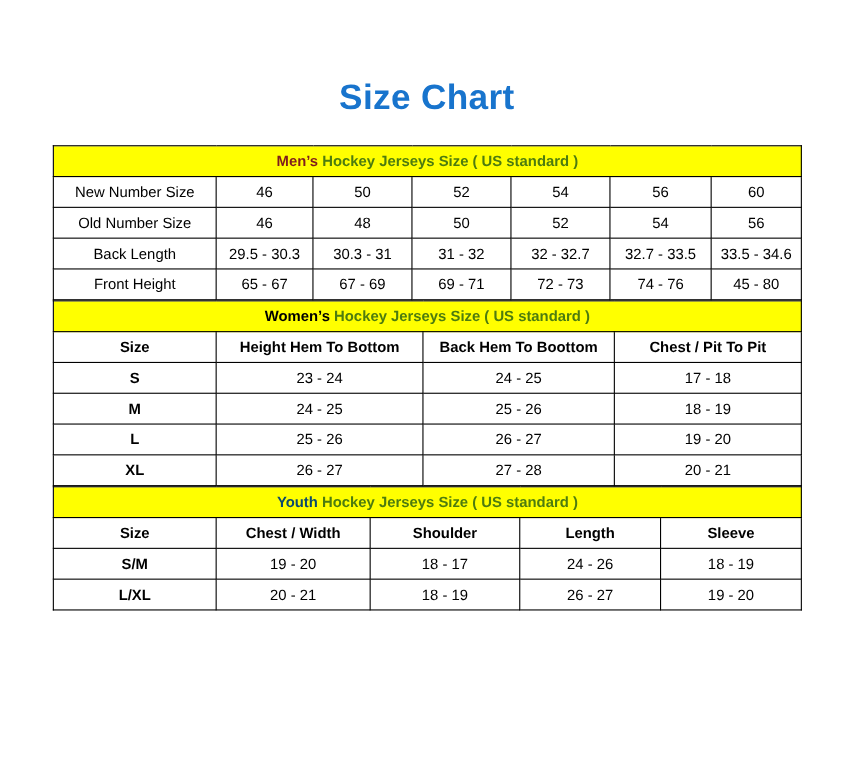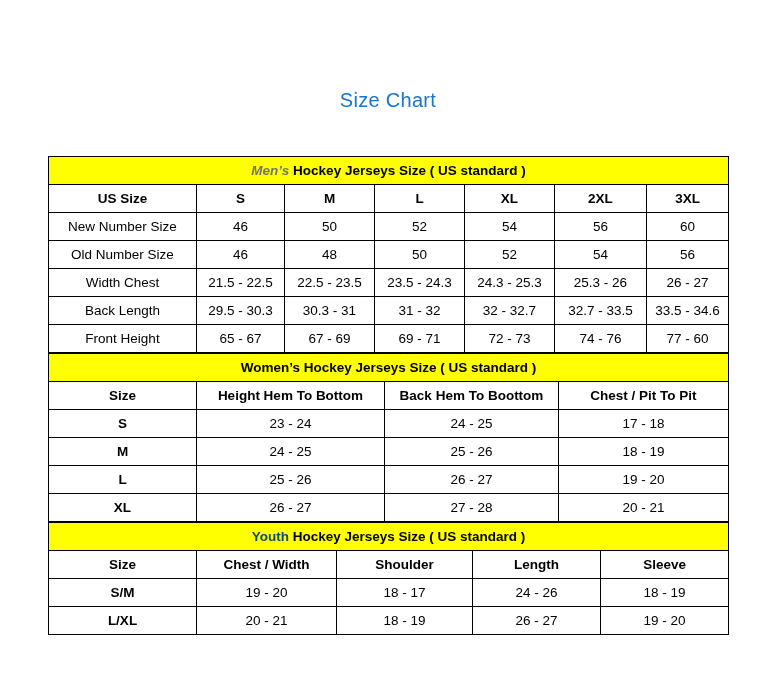--- a/index.html
+++ b/index.html
@@ -17,23 +17,23 @@
   .page {
     width: 776px;
     height: 692px;
     box-sizing: border-box;
     padding: 0;
     position: relative;
   }
   .title {
     text-align: center;
     color: #1874cd;
-    font-size: 20px;
-    font-weight: normal;
-    margin: 15px;
+    font-size: 32px;
+    font-weight: bold;
+    margin: 3px;
     padding-top: 68px;
     padding-bottom: 0;
     line-height: 34px;
     letter-spacing: 0.3px;
   }
   .chart-wrap {
     margin: 0 auto;
     width: 680px;
     padding-top: 24px;
   }
@@ -50,24 +50,24 @@
     height: 28px;
     padding: 2px 3px;
     box-sizing: border-box;
   }
   .section-header td {
     background: #ffff00;
     font-weight: bold;
     font-size: 15px;
     height: 32px;
   }
-  .section-header .accent-men { color: #737373; font-style: italic; }
+  .section-header .accent-men { color: #7f1d1d; }
   .section-header .accent-women { color: #000000; }
   .section-header .accent-youth { color: #0c4a6e; }
-  .section-header .rest { color: #000000; }
+  .section-header .rest { color: #4d7c0f; }
   .col-head td {
     font-weight: bold;
   }
   .rowlabel {
     font-weight: normal;
   }
   .bold-cell { font-weight: bold; }
 </style>
 </head>
 <body>
@@ -85,73 +85,55 @@
         <col style="width:90px">
         <col style="width:90px">
         <col style="width:90px">
         <col style="width:92px">
         <col style="width:82px">
       </colgroup>
       <tbody>
         <tr class="section-header">
           <td colspan="7"><span class="accent-men">Men’s</span><span class="rest"> Hockey Jerseys Size ( US standard )</span></td>
         </tr>
-        <tr class="col-head">
-          <td>US Size</td>
-          <td>S</td>
-          <td>M</td>
-          <td>L</td>
-          <td>XL</td>
-          <td>2XL</td>
-          <td>3XL</td>
-        </tr>
         <tr>
           <td class="rowlabel">New Number Size</td>
           <td>46</td>
           <td>50</td>
           <td>52</td>
           <td>54</td>
           <td>56</td>
           <td>60</td>
         </tr>
         <tr>
           <td class="rowlabel">Old Number Size</td>
           <td>46</td>
           <td>48</td>
           <td>50</td>
           <td>52</td>
           <td>54</td>
           <td>56</td>
         </tr>
         <tr>
-          <td class="rowlabel">Width Chest</td>
-          <td>21.5 - 22.5</td>
-          <td>22.5 - 23.5</td>
-          <td>23.5 - 24.3</td>
-          <td>24.3 - 25.3</td>
-          <td>25.3 - 26</td>
-          <td>26 - 27</td>
-        </tr>
-        <tr>
           <td class="rowlabel">Back Length</td>
           <td>29.5 - 30.3</td>
           <td>30.3 - 31</td>
           <td>31 - 32</td>
           <td>32 - 32.7</td>
           <td>32.7 - 33.5</td>
           <td>33.5 - 34.6</td>
         </tr>
         <tr>
           <td class="rowlabel">Front Height</td>
           <td>65 - 67</td>
           <td>67 - 69</td>
           <td>69 - 71</td>
           <td>72 - 73</td>
           <td>74 - 76</td>
-          <td>77 - 60</td>
+          <td>45 - 80</td>
         </tr>
       </tbody>
     </table>
 
     <table class="size-table">
       <colgroup>
         <col style="width:148px">
         <col style="width:188px">
         <col style="width:174px">
         <col style="width:170px">

